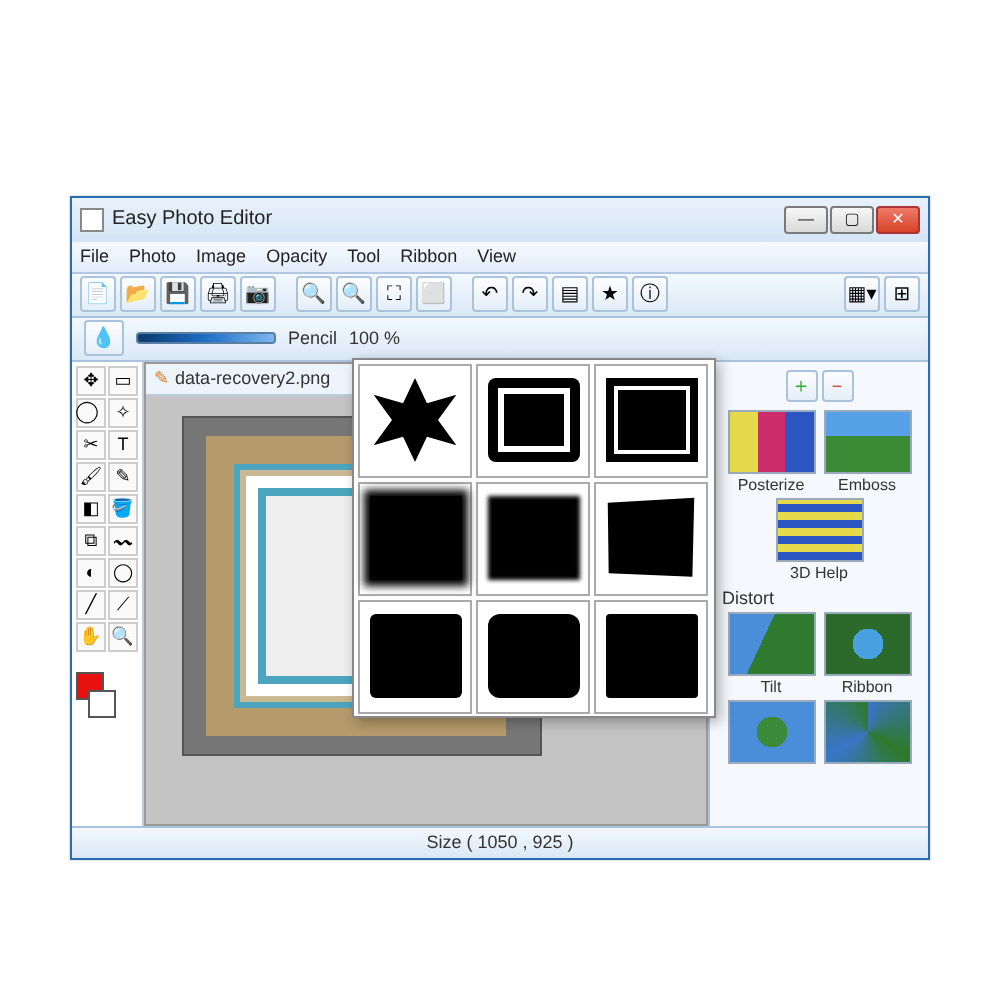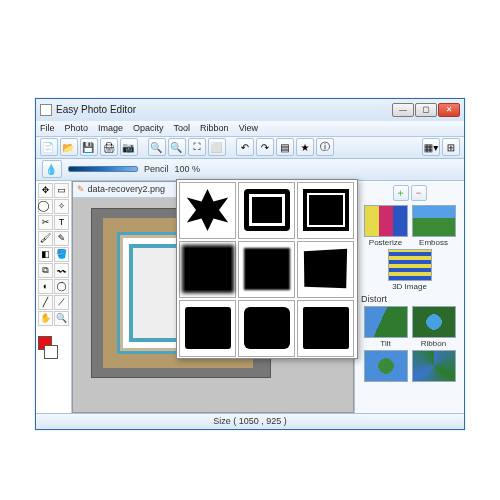--- a/index.html
+++ b/index.html
@@ -138,21 +138,21 @@
     </div>
 
     <div class="effects-panel">
       <div class="ef-tools">
         <div class="tbtn" style="color:#3a3">＋</div>
         <div class="tbtn" style="color:#c33">－</div>
       </div>
       <div class="eff-grid">
         <div class="eff"><div class="thumb posterize"></div><span>Posterize</span></div>
         <div class="eff"><div class="thumb texture"></div><span>Emboss</span></div>
-        <div class="eff"><div class="thumb grid"></div><span>3D Image</span></div>
+        <div class="eff"><div class="thumb grid"></div><span>3D Help</span></div>
       </div>
       <div class="eff-section">Distort</div>
       <div class="eff-grid">
         <div class="eff"><div class="thumb tilt"></div><span>Tilt</span></div>
         <div class="eff"><div class="thumb ribbon"></div><span>Ribbon</span></div>
         <div class="eff">
             <div class="thumb bulge"></div>
           </div>
         <div class="eff">
             <div class="thumb twist"></div>

